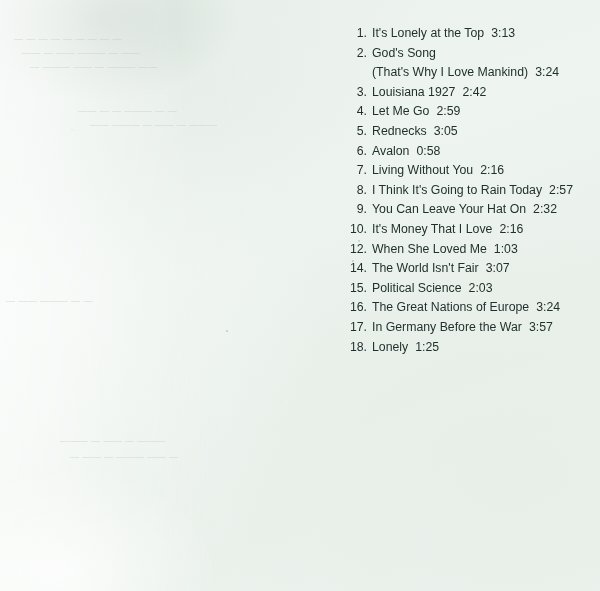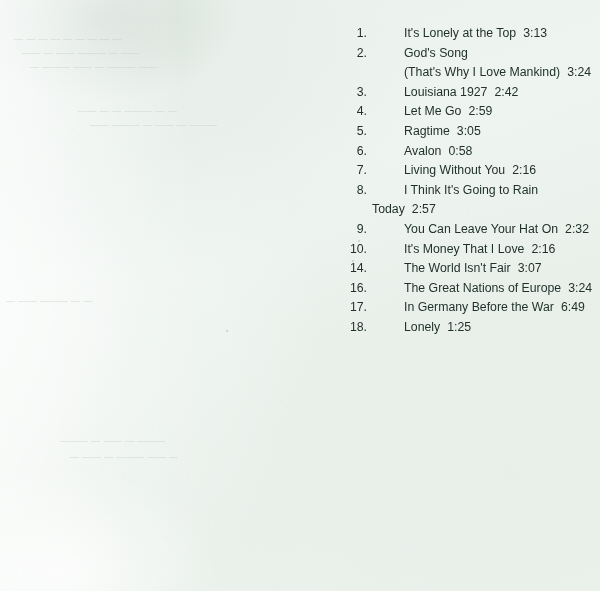--- a/index.html
+++ b/index.html
@@ -111,21 +111,20 @@
     min-width: 19px;
     text-align: right;
     margin-right: 5px;
     flex: 0 0 auto;
   }
   .track .body {
     flex: 1 1 auto;
   }
   .track .title {
     margin-right: 7px;
-    margin-left: 32px;
   }
   .track .dur {
     white-space: nowrap;
   }
   .subline {
     display: block;
     margin-left: 0;
   }
 </style>
 </head>
@@ -170,21 +169,21 @@
       <span class="body"><span class="title">Louisiana 1927</span><span class="dur">2:42</span></span>
     </div>
 
     <div class="track">
       <span class="num">4.</span>
       <span class="body"><span class="title">Let Me Go</span><span class="dur">2:59</span></span>
     </div>
 
     <div class="track">
       <span class="num">5.</span>
-      <span class="body"><span class="title">Ragtime</span><span class="dur">3:05</span></span>
+      <span class="body"><span class="title">Rednecks</span><span class="dur">3:05</span></span>
     </div>
 
     <div class="track">
       <span class="num">6.</span>
       <span class="body"><span class="title">Avalon</span><span class="dur">0:58</span></span>
     </div>
 
     <div class="track">
       <span class="num">7.</span>
       <span class="body"><span class="title">Living Without You</span><span class="dur">2:16</span></span>
@@ -199,36 +198,44 @@
       <span class="num">9.</span>
       <span class="body"><span class="title">You Can Leave Your Hat On</span><span class="dur">2:32</span></span>
     </div>
 
     <div class="track">
       <span class="num">10.</span>
       <span class="body"><span class="title">It's Money That I Love</span><span class="dur">2:16</span></span>
     </div>
 
 
+    <div class="track">
+      <span class="num">12.</span>
+      <span class="body"><span class="title">When She Loved Me</span><span class="dur">1:03</span></span>
+    </div>
 
 
     <div class="track">
       <span class="num">14.</span>
       <span class="body"><span class="title">The World Isn't Fair</span><span class="dur">3:07</span></span>
     </div>
 
+    <div class="track">
+      <span class="num">15.</span>
+      <span class="body"><span class="title">Political Science</span><span class="dur">2:03</span></span>
+    </div>
 
     <div class="track">
       <span class="num">16.</span>
       <span class="body"><span class="title">The Great Nations of Europe</span><span class="dur">3:24</span></span>
     </div>
 
     <div class="track">
       <span class="num">17.</span>
-      <span class="body"><span class="title">In Germany Before the War</span><span class="dur">6:49</span></span>
+      <span class="body"><span class="title">In Germany Before the War</span><span class="dur">3:57</span></span>
     </div>
 
     <div class="track">
       <span class="num">18.</span>
       <span class="body"><span class="title">Lonely</span><span class="dur">1:25</span></span>
     </div>
 
   </div>
 </div>
 

